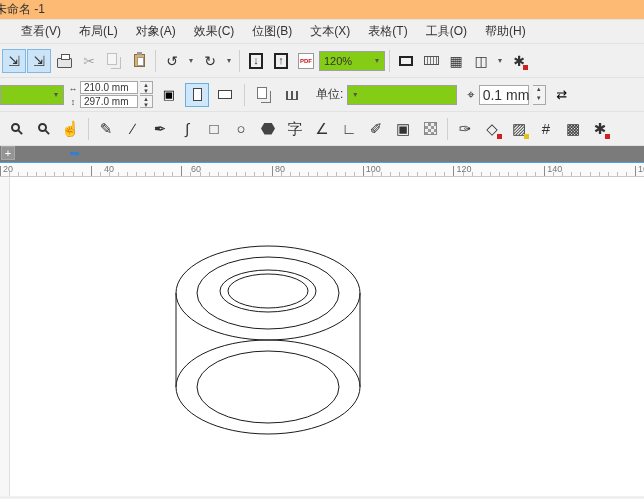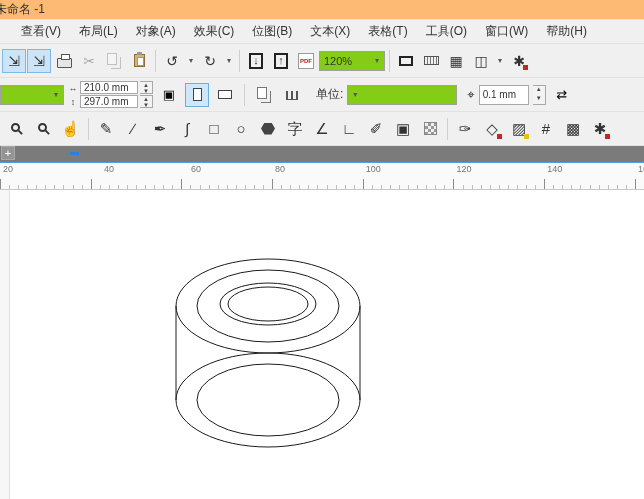--- a/index.html
+++ b/index.html
@@ -65,30 +65,30 @@
   .dimicon { font-size:9px; color:#444; width:10px; text-align:center; }
   .dimrow .field { width:58px; height:13px; }
   .dimrow .spin { height:13px; }
   .pbtn { width:24px; height:24px; display:flex; align-items:center; justify-content:center; background:transparent; border:1px solid transparent; position:relative; font-size:13px; }
   .pbtn.active { background:#cfe7fa; border-color:#6aaede; }
   .ori-p { width:9px; height:13px; border:1px solid #444; background:#fff; display:inline-block; }
   .ori-l { width:14px; height:9px; border:1px solid #444; background:#fff; display:inline-block; }
   .unit-label { font-size:12px; margin-left:8px; white-space:nowrap; }
   .units { width:110px; }
   .nudge-icon { font-size:13px; color:#333; margin-left:6px; }
-  .nudge-field { width:50px; height:20px; font-size:10px; }
+  .nudge-field { width:50px; height:20px; font-size:14px; }
   .nudge-spin { height:20px; }
 
   
   .pagestrip { height:16px; background:#7b7b7b; border-bottom:none; position:relative; }
   .addpage { width:14px; height:14px; margin-left:1px; background:#949494; color:#fff; font-size:11px; line-height:12px; text-align:center; border:1px solid #a8a8a8; }
   .strip-marker { position:absolute; left:70px; top:6px; width:9px; height:3px; background:#2f7fd6; }
 
   
-  .ruler { height:28px; background:#fafafa; border-top:1px solid #4da0e8; border-bottom:1px solid #c9c9c9; position:relative;
+  .ruler { height:15px; background:#fafafa; border-top:1px solid #4da0e8; border-bottom:1px solid #c9c9c9; position:relative;
     background-image:
       repeating-linear-gradient(to right,#8a8a8a 0 1px,transparent 1px 90.7px),
       repeating-linear-gradient(to right,#bdbdbd 0 1px,transparent 1px 9.07px);
     background-size:auto 10px,auto 4px; background-position:left bottom,left bottom; background-repeat:repeat-x; }
   .rlabel { position:absolute; top:1px; font-size:9px; color:#777; }
 
   
   .canvas { height:319px; background:#ffffff; position:relative; border:none; }
   .vruler { position:absolute; left:0; top:0; bottom:0; width:10px; background:#f7f7f7; border-right:1px solid #e0e0e0; }
   .canvas svg { position:absolute; inset:0; }
@@ -102,21 +102,20 @@
 
 <div class="row menubar">
     <div class="menu-item">查看(V)</div>
     <div class="menu-item">布局(L)</div>
     <div class="menu-item">对象(A)</div>
     <div class="menu-item">效果(C)</div>
     <div class="menu-item">位图(B)</div>
     <div class="menu-item">文本(X)</div>
     <div class="menu-item">表格(T)</div>
     <div class="menu-item">工具(O)</div>
-    <div class="menu-item">窗口(W)</div>
     <div class="menu-item">帮助(H)</div>
   </div>
 
 <div class="row stdbar">
     <button class="tbtn hl">
       <span class="glyph">⇲</span>
     </button>
     <button class="tbtn hl">
       <span class="glyph">⇲</span>
     </button>

